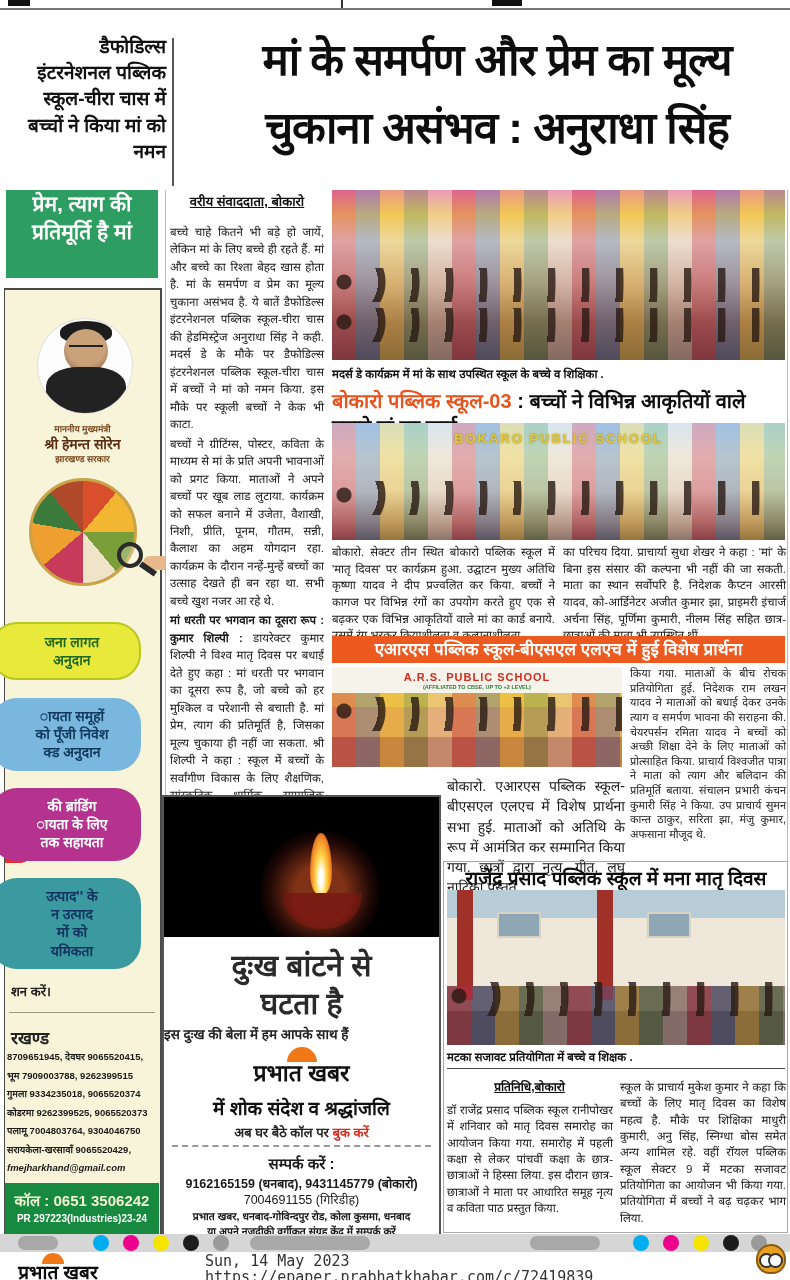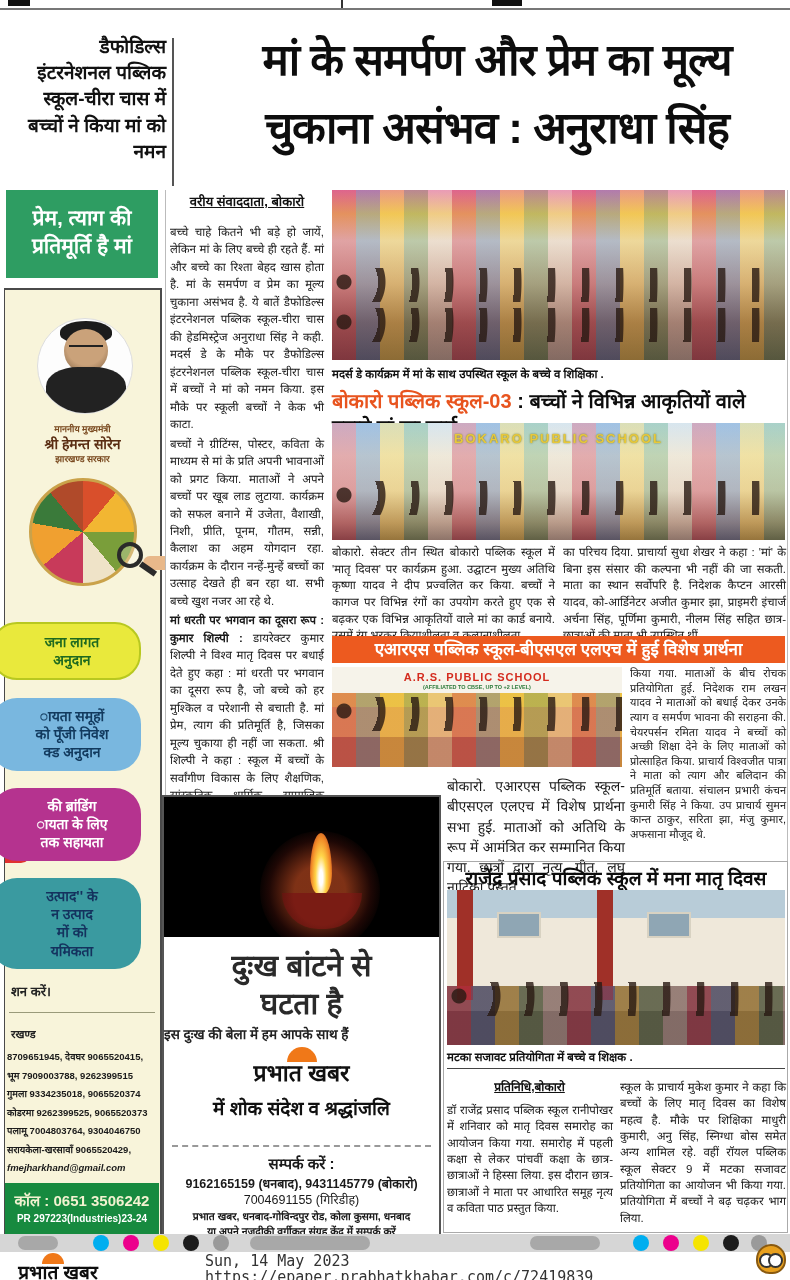--- a/index.html
+++ b/index.html
@@ -16,21 +16,21 @@
   .top-black-l { left:8px; top:0; width:22px; height:6px; background:#111; }
   .top-black-r { left:492px; top:0; width:30px; height:6px; background:#111; }
   .top-tick { left:341px; top:0; width:2px; height:9px; background:#333; }
 
   
   .kicker { left:8px; top:34px; width:158px; font-size:19px; font-weight:bold; color:#111; text-align:right; line-height:1.38; }
   .kicker-sep { left:172px; top:38px; width:2px; height:148px; background:#555; }
   .headline { left:194px; top:26px; width:606px; font-size:44px; font-weight:800; color:#0d0d0d; line-height:1.55; text-align:center; letter-spacing:-1px; }
 
   
-  .green-box { left:6px; top:190px; width:152px; height:88px; background:#2e9d62; color:#fff; font-size:21px; font-weight:bold; text-align:center; line-height:1.35; padding-top:14px; }
+  .green-box { left:6px; top:190px; width:152px; height:88px; background:#2e9d62; color:#fff; font-size:21px; font-weight:bold; text-align:center; line-height:1.35; }
   .side-ad { left:4px; top:288px; width:158px; height:952px; background:#f8f4da; border:2px solid #4a4a4a; border-left:1px solid #4a4a4a; }
   .cm-photo { left:32px; top:28px; width:96px; height:96px; border-radius:50%; background:#fdfdfd; overflow:hidden; border:1px solid #ddd; }
   .cm-head { position:absolute; left:26px; top:10px; width:44px; height:44px; border-radius:50%; background:radial-gradient(circle at 50% 38%, #caa27a 0 55%, #8a6a4a 90%); }
   .cm-hair { position:absolute; left:22px; top:2px; width:52px; height:22px; border-radius:50% 50% 40% 40%; background:#1c1c1c; }
   .cm-body { position:absolute; left:8px; top:48px; width:80px; height:48px; border-radius:40% 40% 0 0; background:#222; }
   .cm-glasses { position:absolute; left:31px; top:26px; width:34px; height:9px; border-top:2px solid #222; }
   .cm-t1 { top:132px; width:100%; text-align:center; font-size:9px; font-weight:bold; color:#7a4a20; }
   .cm-t2 { top:144px; width:100%; text-align:center; font-size:14px; font-weight:bold; color:#5a2d12; }
   .cm-t3 { top:162px; width:100%; text-align:center; font-size:9px; font-weight:bold; color:#7a4a20; }
   .food-circle { left:24px; top:188px; width:108px; height:108px; border-radius:50%; border:3px solid #caa24a;
@@ -40,21 +40,21 @@
   .hand { left:138px; top:266px; width:22px; height:14px; border-radius:8px 0 0 8px; background:#e8b88a; }
   .red-tab { left:0px; top:543px; width:26px; height:30px; border-radius:0 10px 10px 0; background:#e03030; }
 
   .pill { position:absolute; left:-14px; border-radius:26px; text-align:center; font-weight:bold; line-height:1.3; padding:9px 6px 9px 18px; width:150px; font-size:14px; }
   .pill-yellow { top:332px; background:#e9e93c; color:#1f6a1f; border:2px solid #b8c820; }
   .pill-blue { top:408px; background:#79b7df; color:#123a5e; }
   .pill-magenta { top:498px; background:#b5338f; color:#fff; }
   .pill-teal { top:588px; background:#3a9aa0; color:#14325e; }
   .side-note { top:692px; left:0; width:100%; padding-left:6px; font-size:13px; font-weight:bold; color:#222; }
   .side-div { top:722px; left:4px; width:146px; height:1px; background:#9a9a7a; }
-  .side-region { top:736px; left:0; padding-left:6px; font-size:11px; font-weight:bold; color:#222; }
+  .side-region { top:736px; left:0; padding-left:6px; font-size:17px; font-weight:bold; color:#222; }
   .side-phones { top:758px; left:0; width:100%; padding:0 4px 0 2px; font-size:9.5px; font-weight:bold; color:#1a1a1a; line-height:1.95; }
   .side-phones .em { font-style:italic; }
   .call-box { left:0px; top:893px; width:154px; height:55px; background:#178a3f; color:#fff; text-align:center; padding-top:7px; }
   .call-box .c1 { font-size:15px; font-weight:bold; color:#f2f2d0; }
   .call-box .c2 { font-size:10px; font-weight:bold; margin-top:3px; }
 
   
   .a1-col { left:170px; top:192px; width:154px; }
   .a1-byline { text-align:center; font-size:13px; font-weight:bold; text-decoration:underline; color:#111; margin-bottom:14px; }
   .a1-body { font-size:11.5px; line-height:1.52; color:#1a1a1a; }
@@ -274,20 +274,21 @@
     <div class="obit-photo">
       <div class="glow"></div>
       <div class="flame"></div>
       <div class="diya"></div>
     </div>
     <div class="obit-title pre">दुःख बांटने से
 घटता है</div>
     <div class="obit-sub">इस दुःख की बेला में हम आपके साथ हैं</div>
     <div class="obit-brand"><span class="sun"></span><span>प्रभात खबर</span></div>
     <div class="obit-l1">में शोक संदेश व श्रद्धांजलि</div>
+    <div class="obit-l2"><span>अब घर बैठे कॉल पर </span><span class="red">बुक करें</span></div>
     <div class="obit-dash"></div>
     <div class="obit-ch">सम्पर्क करें :</div>
     <div class="obit-c1">9162165159 (धनबाद), 9431145779 (बोकारो)</div>
     <div class="obit-c2">7004691155 (गिरिडीह)</div>
     <div class="obit-addr pre">प्रभात खबर, धनबाद-गोविन्दपुर रोड, कोला कुसमा, धनबाद
 या अपने नजदीकी वर्गीकृत संग्रह केंद्र में सम्पर्क करें</div>
   </div>
 
   <div class="abs strip">
     <div class="strip-dark" style="left:18px; width:40px;"></div>

